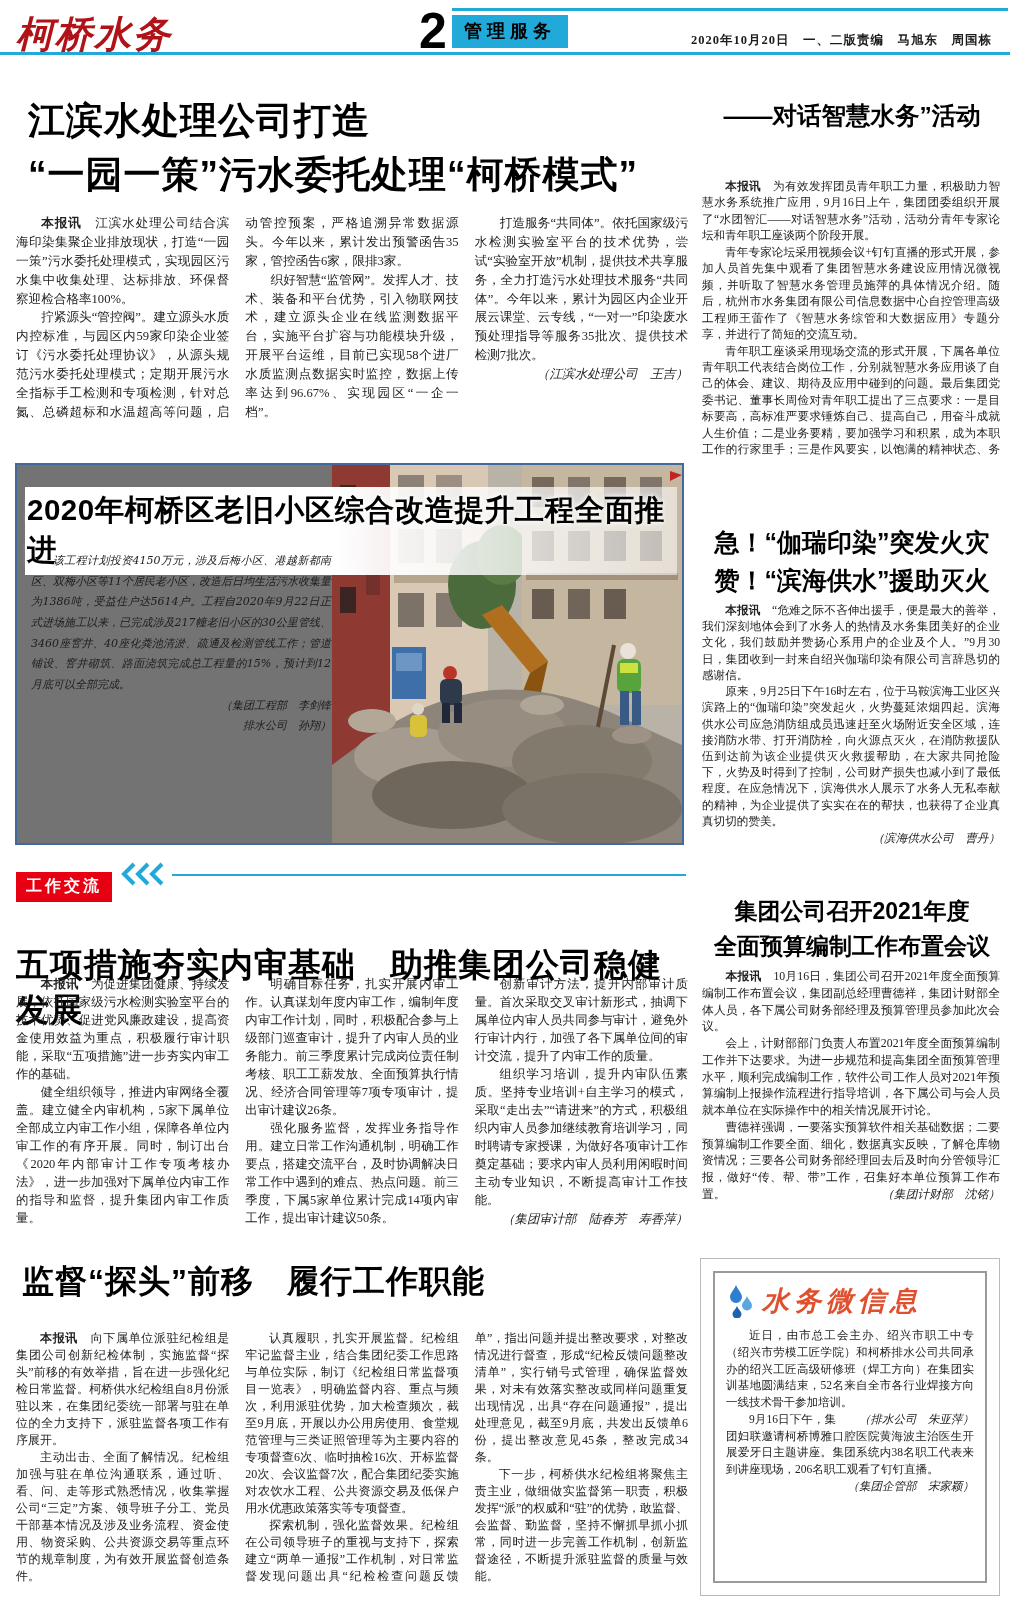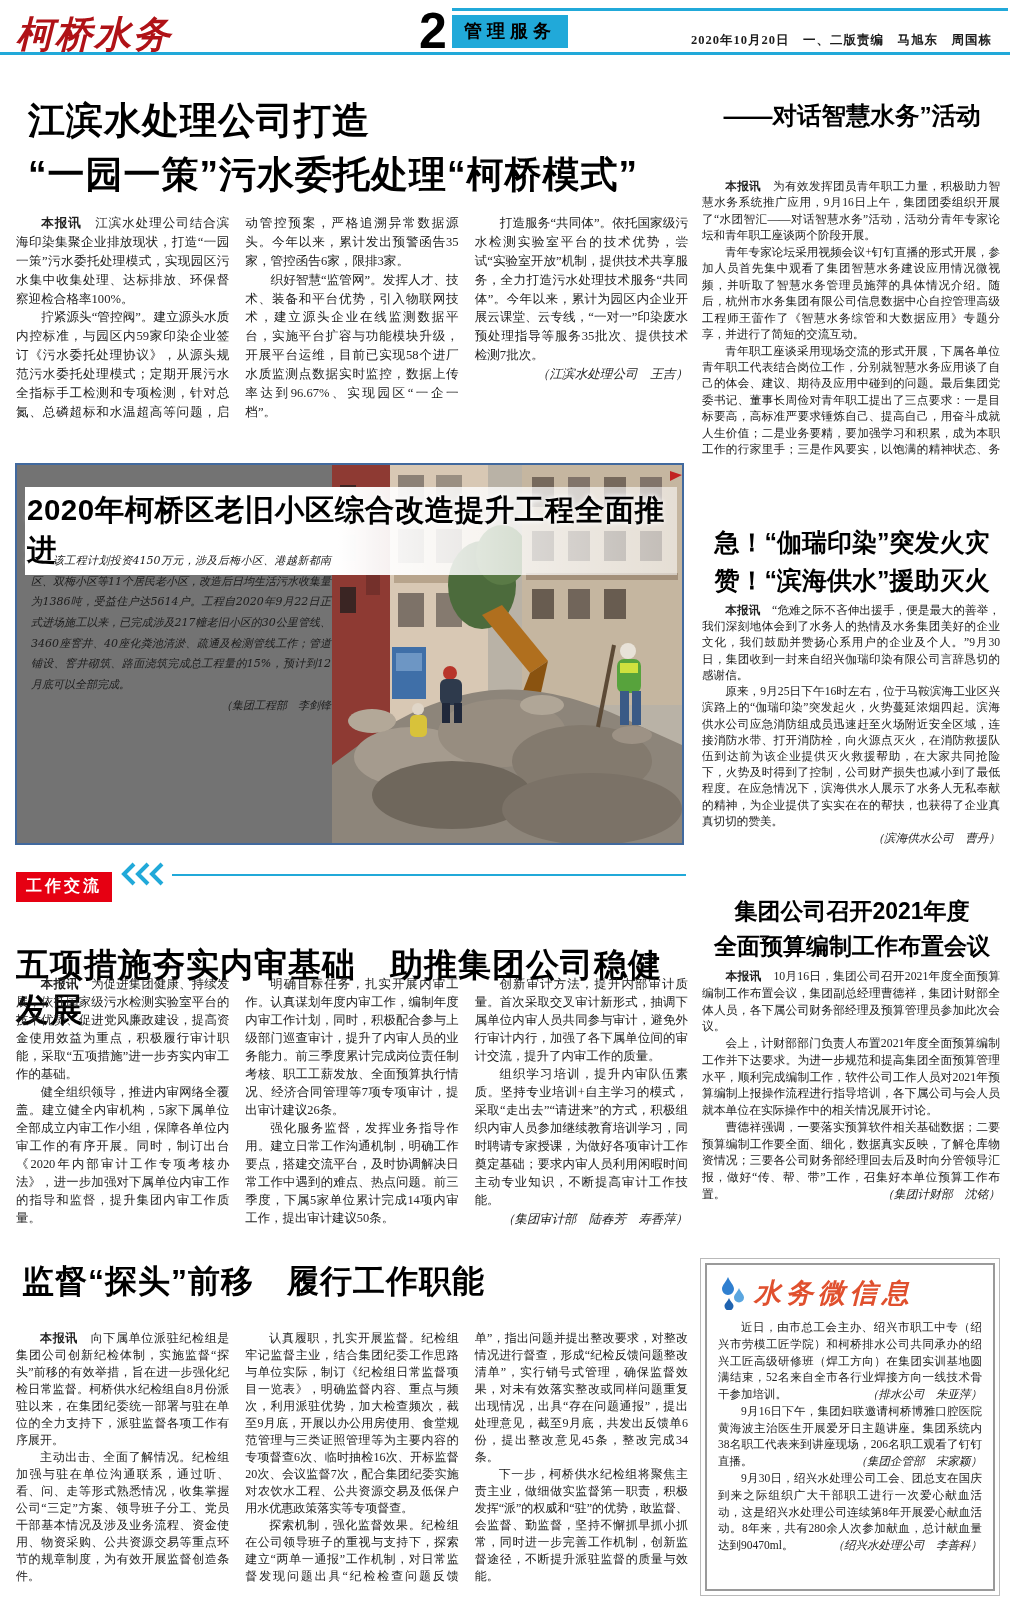--- a/index.html
+++ b/index.html
@@ -64,21 +64,21 @@
   
   .a6-headline { left:706px; top:894px; width:292px; font-size:23px; line-height:1.5; text-align:center; }
   .a6-body { left:702px; top:968px; width:298px; height:260px; font-size:11.8px; line-height:1.42; overflow:hidden; }
   .sig-inline { float:right; font-style:italic; }
 
   
   .a7-headline { left:22px; top:1260px; width:660px; font-size:32px; letter-spacing:1px; }
   .a7-body { left:16px; top:1330px; width:672px; height:266px; font-size:12px; line-height:1.42; overflow:hidden; }
 
   
-  .wx-box { left:700px; top:1258px; width:300px; height:338px; border:1px solid #b9b9b9; padding:4px; background:#fff; }
+  .wx-box { left:700px; top:1258px; width:300px; height:338px; border:1px solid #b9b9b9; padding:12px; background:#fff; }
   .wx-inner { width:100%; height:100%; border:2px solid #9a9a9a; padding:8px 11px 6px 11px; overflow:hidden; }
   .wx-title-row { display:flex; align-items:center; gap:8px; margin:2px 0 8px 2px; }
   .wx-title { color:#e0502e; font-size:27px; font-weight:bold; font-style:italic; letter-spacing:5px;
               font-family:"DejaVu Serif","Liberation Serif",serif; }
   .wx-body { font-size:11.5px; line-height:1.46; text-align:justify; color:#222; }
   .wx-body p { text-indent:2em; }
 </style>
 </head>
 <body>
 
@@ -177,20 +177,21 @@
     <rect x="300" y="226" width="9" height="34" fill="#3a5a86"></rect>
     <line x1="282" y1="180" x2="266" y2="262" stroke="#5c4a36" stroke-width="4"></line>
 
     <circle cx="86" cy="244" r="6" fill="#e0d6c8"></circle>
     <rect x="78" y="250" width="17" height="22" rx="5" fill="#d8c23a"></rect>
   </svg>
   <div class="h-sans pb-headline">2020年柯桥区老旧小区综合改造提升工程全面推进</div>
   <div class="pb-body">
     <p>该工程计划投资4150万元，涉及后梅小区、港越新都南区、双梅小区等11个居民老小区，改造后日均生活污水收集量为1386吨，受益住户达5614户。工程自2020年9月22日正式进场施工以来，已完成涉及217幢老旧小区的30公里管线、3460座窨井、40座化粪池清淤、疏通及检测管线工作；管道铺设、窨井砌筑、路面浇筑完成总工程量的15%，预计到12月底可以全部完成。</p>
     <div class="pb-sig">（集团工程部　李剑锋</div>
+    <div class="pb-sig">排水公司　孙翔）</div>
   </div>
 </div>
 
 <div class="abs h-sans a4-headline">
   <div>急！“伽瑞印染”突发火灾</div>
   <div>赞！“滨海供水”援助灭火</div>
 </div>
 <div class="abs body-txt a4-body">
   <p><span class="lead-label">本报讯</span><span>　“危难之际不吝伸出援手，便是最大的善举，我们深刻地体会到了水务人的热情及水务集团美好的企业文化，我们鼓励并赞扬心系用户的企业及个人。”9月30日，集团收到一封来自绍兴伽瑞印染有限公司言辞恳切的感谢信。</span></p>
   <p>原来，9月25日下午16时左右，位于马鞍滨海工业区兴滨路上的“伽瑞印染”突发起火，火势蔓延浓烟四起。滨海供水公司应急消防组成员迅速赶至火场附近安全区域，连接消防水带、打开消防栓，向火源点灭火，在消防救援队伍到达前为该企业提供灭火救援帮助，在大家共同抢险下，火势及时得到了控制，公司财产损失也减小到了最低程度。在应急情况下，滨海供水人展示了水务人无私奉献的精神，为企业提供了实实在在的帮扶，也获得了企业真真切切的赞美。</p>
@@ -242,16 +243,15 @@
       <svg width="26" height="34" viewBox="0 0 26 34">
         <path d="M8 1 C10 6 14 9 14 13 A6 6 0 1 1 2 13 C2 9 6 6 8 1 Z" fill="#2f7fd0"></path>
         <path d="M19 12 C20.5 16 24 18.5 24 21.5 A5 5 0 1 1 14 21.5 C14 18.5 17.5 16 19 12 Z" fill="#5aa6e0"></path>
         <path d="M9 22 C10.5 25.5 13.5 27.5 13.5 30 A4.5 4.5 0 1 1 4.5 30 C4.5 27.5 7.5 25.5 9 22 Z" fill="#1f63b0"></path>
       </svg>
       <span class="wx-title">水务微信息</span>
     </div>
     <div class="wx-body">
       <p><span>近日，由市总工会主办、绍兴市职工中专（绍兴市劳模工匠学院）和柯桥排水公司共同承办的绍兴工匠高级研修班（焊工方向）在集团实训基地圆满结束，52名来自全市各行业焊接方向一线技术骨干参加培训。</span><span class="sig-inline">（排水公司　朱亚萍）</span></p>
       <p><span>9月16日下午，集团妇联邀请柯桥博雅口腔医院黄海波主治医生开展爱牙日主题讲座。集团系统内38名职工代表来到讲座现场，206名职工观看了钉钉直播。</span><span class="sig-inline">（集团企管部　宋家颖）</span></p>
-      <p><span>9月30日，绍兴水处理公司工会、团总支在国庆到来之际组织广大干部职工进行一次爱心献血活动，这是绍兴水处理公司连续第8年开展爱心献血活动。8年来，共有280余人次参加献血，总计献血量达到90470ml。</span><span class="sig-inline">（绍兴水处理公司　李善科）</span></p>
     </div>
   </div>
 </div>
 
 </body></html>

